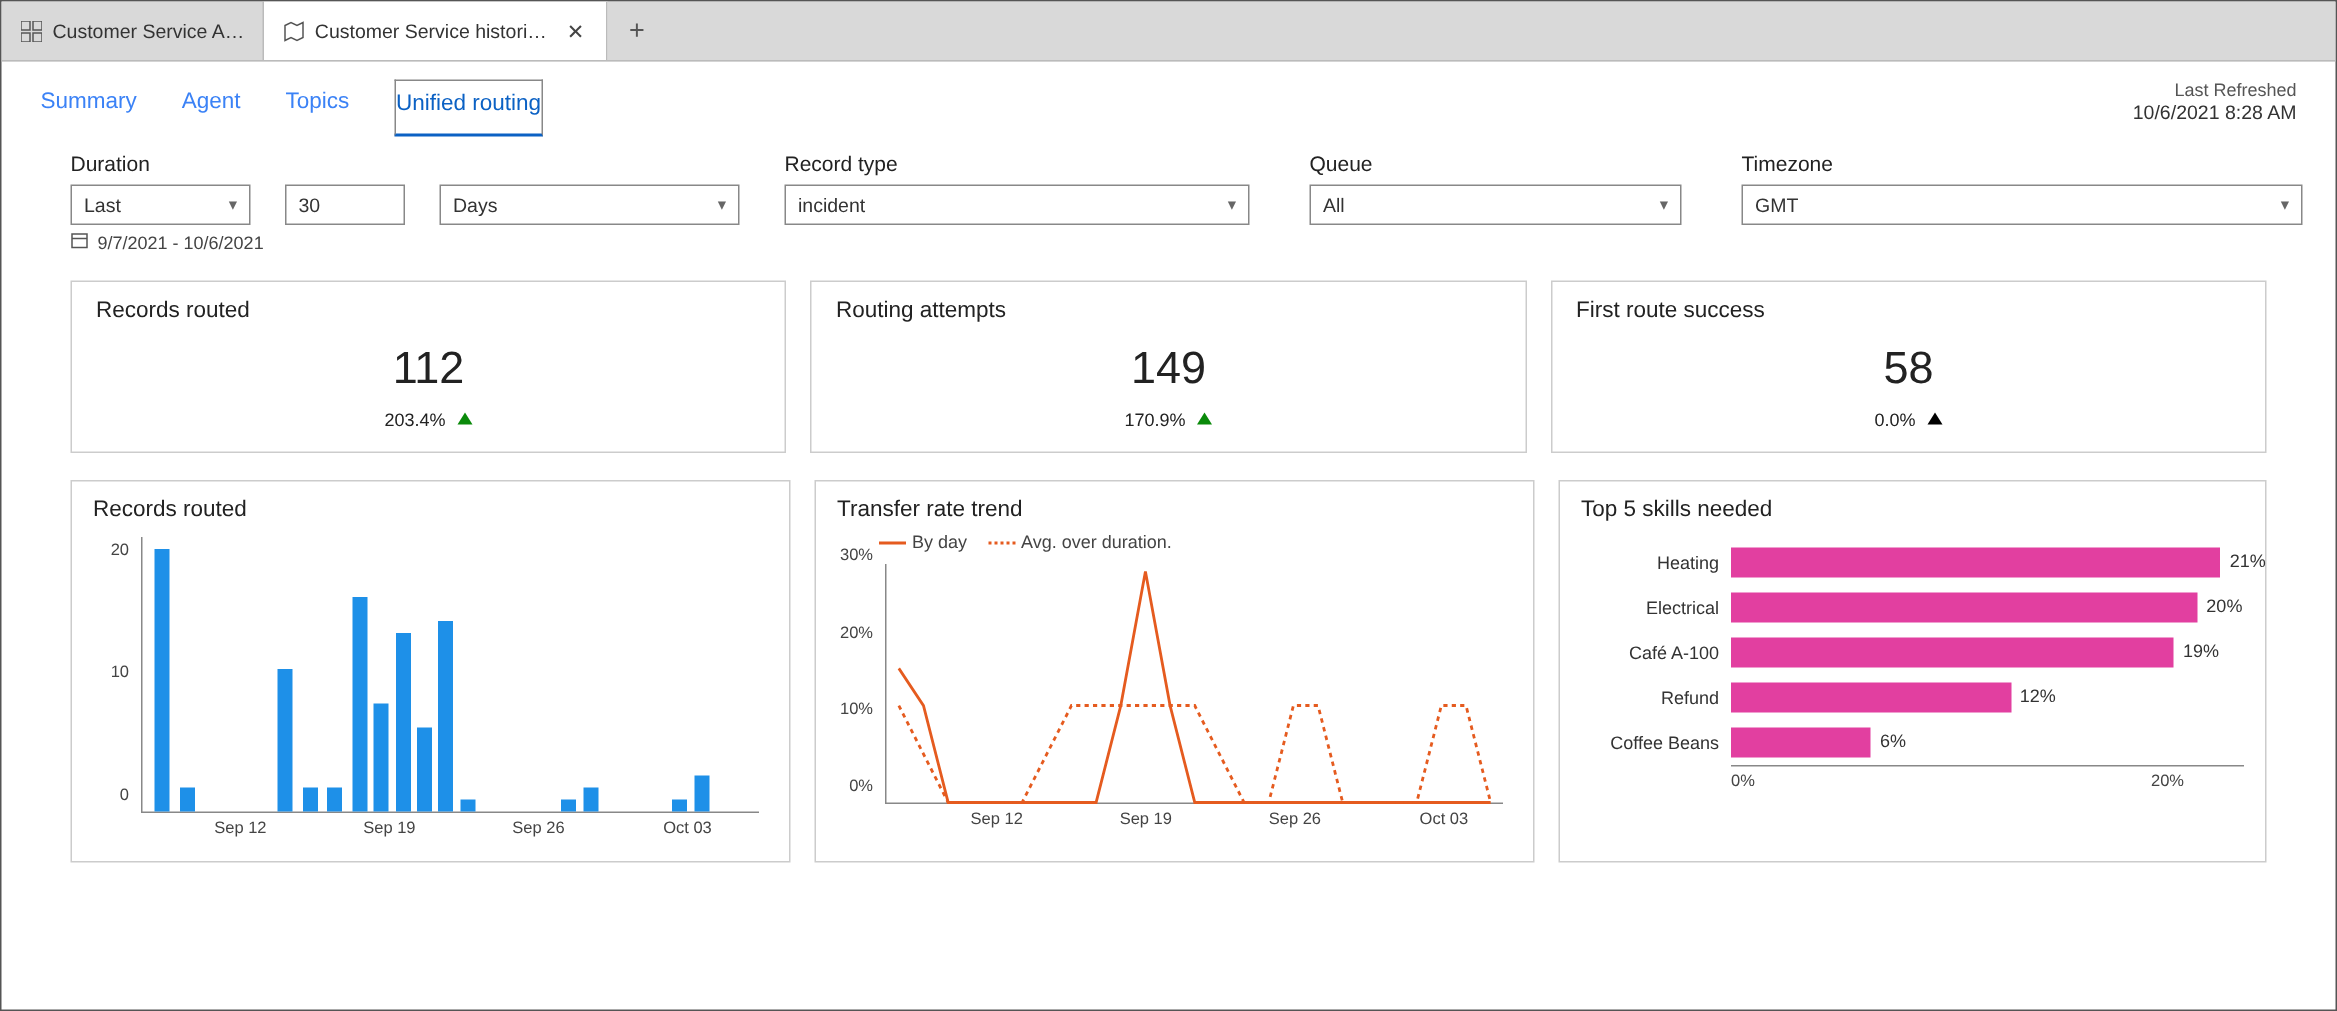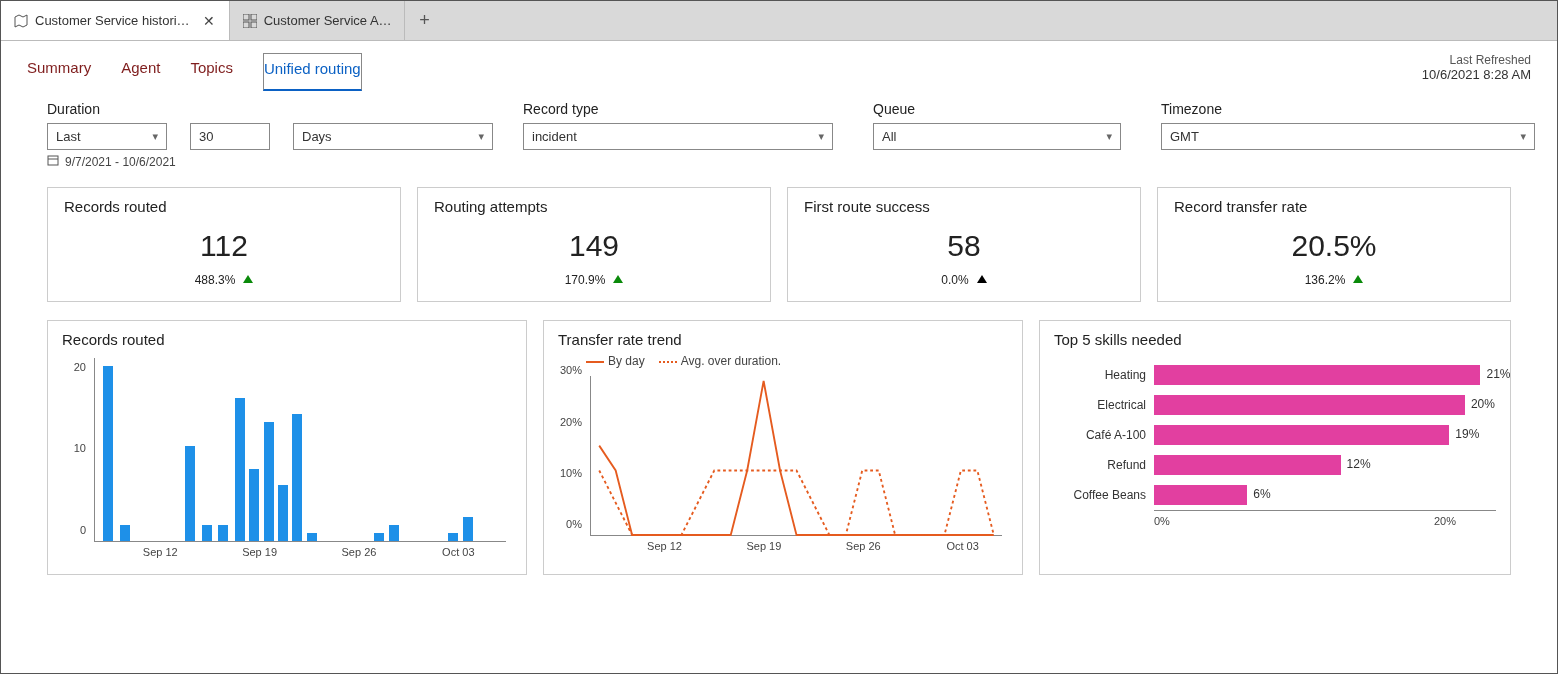--- a/index.html
+++ b/index.html
@@ -10,21 +10,21 @@
   .tab { display:flex; align-items:center; gap:6px; padding:0 12px; font-size:13px; color:#333; border-right:1px solid #bbb; cursor:pointer; max-width:230px;}
   .tab.active { background:#fff; }
   .tab .ticon { width:16px; height:16px; display:inline-flex; align-items:center; justify-content:center; color:#555;}
   .tab .tlabel { white-space:nowrap; overflow:hidden; text-overflow:ellipsis; max-width:160px;}
   .tab .close { color:#444; font-size:14px; padding:0 2px;}
   .newtab { width:40px; display:flex; align-items:center; justify-content:center; font-size:18px; color:#555; cursor:pointer;}
   
   
   .subnav-row { display:flex; justify-content:space-between; align-items:flex-start; padding:12px 26px 0 26px;}
   .subnav { display:flex; gap:30px; }
-  .subnav a { font-size:15px; color:#7f1d1d; text-decoration:none; padding:6px 0 12px 0; cursor:pointer;}
+  .subnav a { font-size:15px; color:#3b82f6; text-decoration:none; padding:6px 0 12px 0; cursor:pointer;}
   .subnav a.sel { color:#0b61c4; border-bottom:2px solid #0b61c4; font-weight:500;}
   .refreshed { text-align:right; font-size:13px; color:#333;}
   .refreshed .lbl { color:#555; font-size:12px;}
   
   
   .filters { display:flex; gap:0; padding:10px 26px 0 46px; align-items:flex-end;}
   .fgroup { display:flex; flex-direction:column; margin-right:40px;}
   .fgroup .flabel { font-size:14px; color:#222; margin-bottom:6px;}
   .frow { display:flex; gap:23px; }
   .sel { border:1px solid #888; font-size:13px; color:#333; padding:5px 8px; display:flex; align-items:center; justify-content:space-between; background:#fff; cursor:pointer;}
@@ -72,39 +72,39 @@
   .hrow .htrack { flex:1; position:relative; height:20px;}
   .hrow .hbar { position:absolute; left:0; top:0; bottom:0; background:#e23fa0;}
   .hrow .hv { font-size:12px; color:#333; padding-left:6px;}
   .haxis { display:flex; margin-left:100px; font-size:11px; color:#444; padding-top:4px; border-top:1px solid #888;}
   .haxis span:last-child { margin-left:auto; padding-right:40px;}
 </style>
 </head>
 <body>
 
 <div class="tabstrip">
-  <div class="tab active">
-    <span class="ticon">
-      <svg width="14" height="14" viewBox="0 0 14 14">
-          <path d="M1 3 L5 1 L9 3 L13 1 V11 L9 13 L5 11 L1 13 Z" fill="none" stroke="#555"></path>
-        </svg>
-    </span>
-    <span class="tlabel">Customer Service historic…</span>
-    <span class="close">✕</span>
-  </div>
   <div class="tab">
     <span class="ticon">
       <svg width="14" height="14" viewBox="0 0 14 14">
           <rect x="0" y="0" width="6" height="6" fill="none" stroke="#555"></rect>
           <rect x="8" y="0" width="6" height="6" fill="none" stroke="#555"></rect>
           <rect x="0" y="8" width="6" height="6" fill="none" stroke="#555"></rect>
           <rect x="8" y="8" width="6" height="6" fill="none" stroke="#555"></rect>
         </svg>
     </span>
     <span class="tlabel">Customer Service A…</span>
+  </div>
+  <div class="tab active">
+    <span class="ticon">
+      <svg width="14" height="14" viewBox="0 0 14 14">
+          <path d="M1 3 L5 1 L9 3 L13 1 V11 L9 13 L5 11 L1 13 Z" fill="none" stroke="#555"></path>
+        </svg>
+    </span>
+    <span class="tlabel">Customer Service historic…</span>
+    <span class="close">✕</span>
   </div>
   <div class="newtab">+</div>
 </div>
 
 <div class="subnav-row">
   <div class="subnav">
     <a>Summary</a>
     <a>Agent</a>
     <a>Topics</a>
     <a class="sel">Unified routing</a>
@@ -159,36 +159,31 @@
         <line x1="1" y1="5" x2="11" y2="5" stroke="#555"></line>
       </svg>
   </span>
   <span>9/7/2021 - 10/6/2021</span>
 </div>
 
 <div class="kpis">
   <div class="kcard">
     <div class="kt">Records routed</div>
     <div class="kv">112</div>
-    <div class="kd"><span>488.3%</span><span class="tri-up tri-green"></span></div>
+    <div class="kd"><span>203.4%</span><span class="tri-up tri-green"></span></div>
   </div>
   <div class="kcard">
     <div class="kt">Routing attempts</div>
     <div class="kv">149</div>
     <div class="kd"><span>170.9%</span><span class="tri-up tri-green"></span></div>
   </div>
   <div class="kcard">
     <div class="kt">First route success</div>
     <div class="kv">58</div>
     <div class="kd"><span>0.0%</span><span class="tri-up tri-black"></span></div>
-  </div>
-  <div class="kcard">
-    <div class="kt">Record transfer rate</div>
-    <div class="kv">20.5%</div>
-    <div class="kd"><span>136.2%</span><span class="tri-up tri-green"></span></div>
   </div>
 </div>
 
 <div class="charts">
   <div class="ccard c1">
     <div class="ct">Records routed</div>
     <div class="plot" id="barplot">
       <div class="axis-y" id="bar-yaxis">
           <div style="bottom: 0%;">0</div>
           <div style="bottom: 43.4783%;">10</div>

